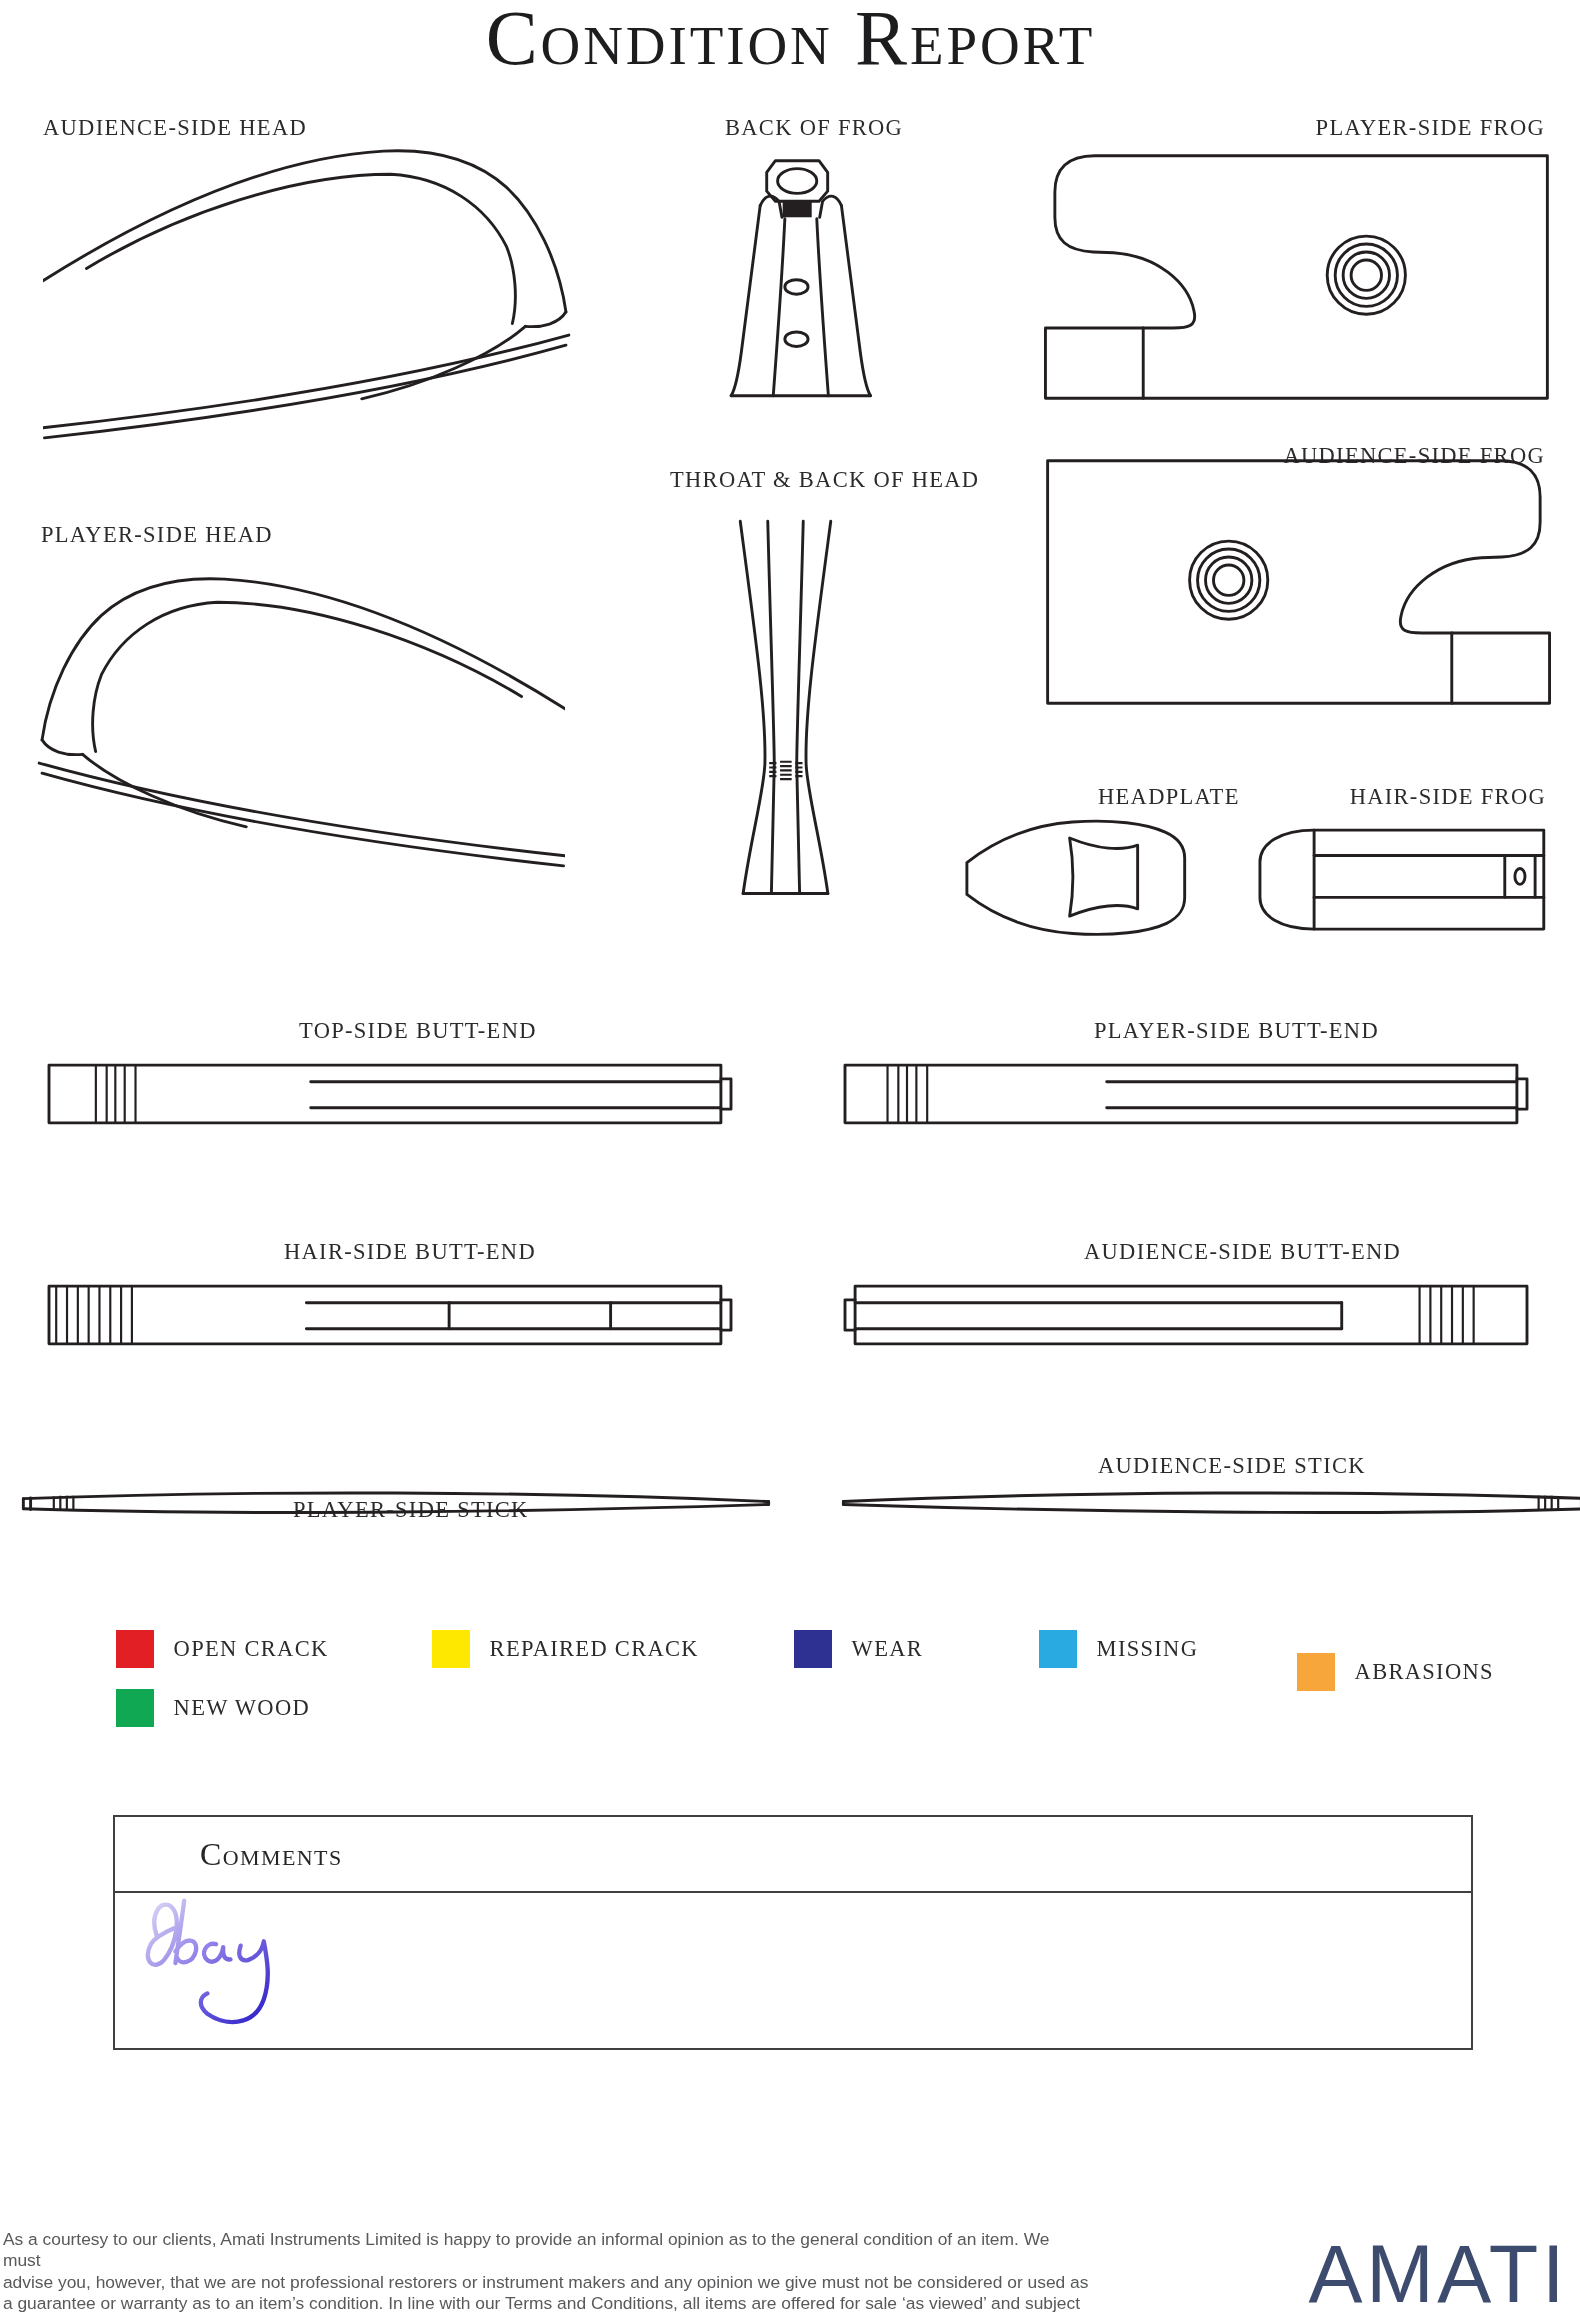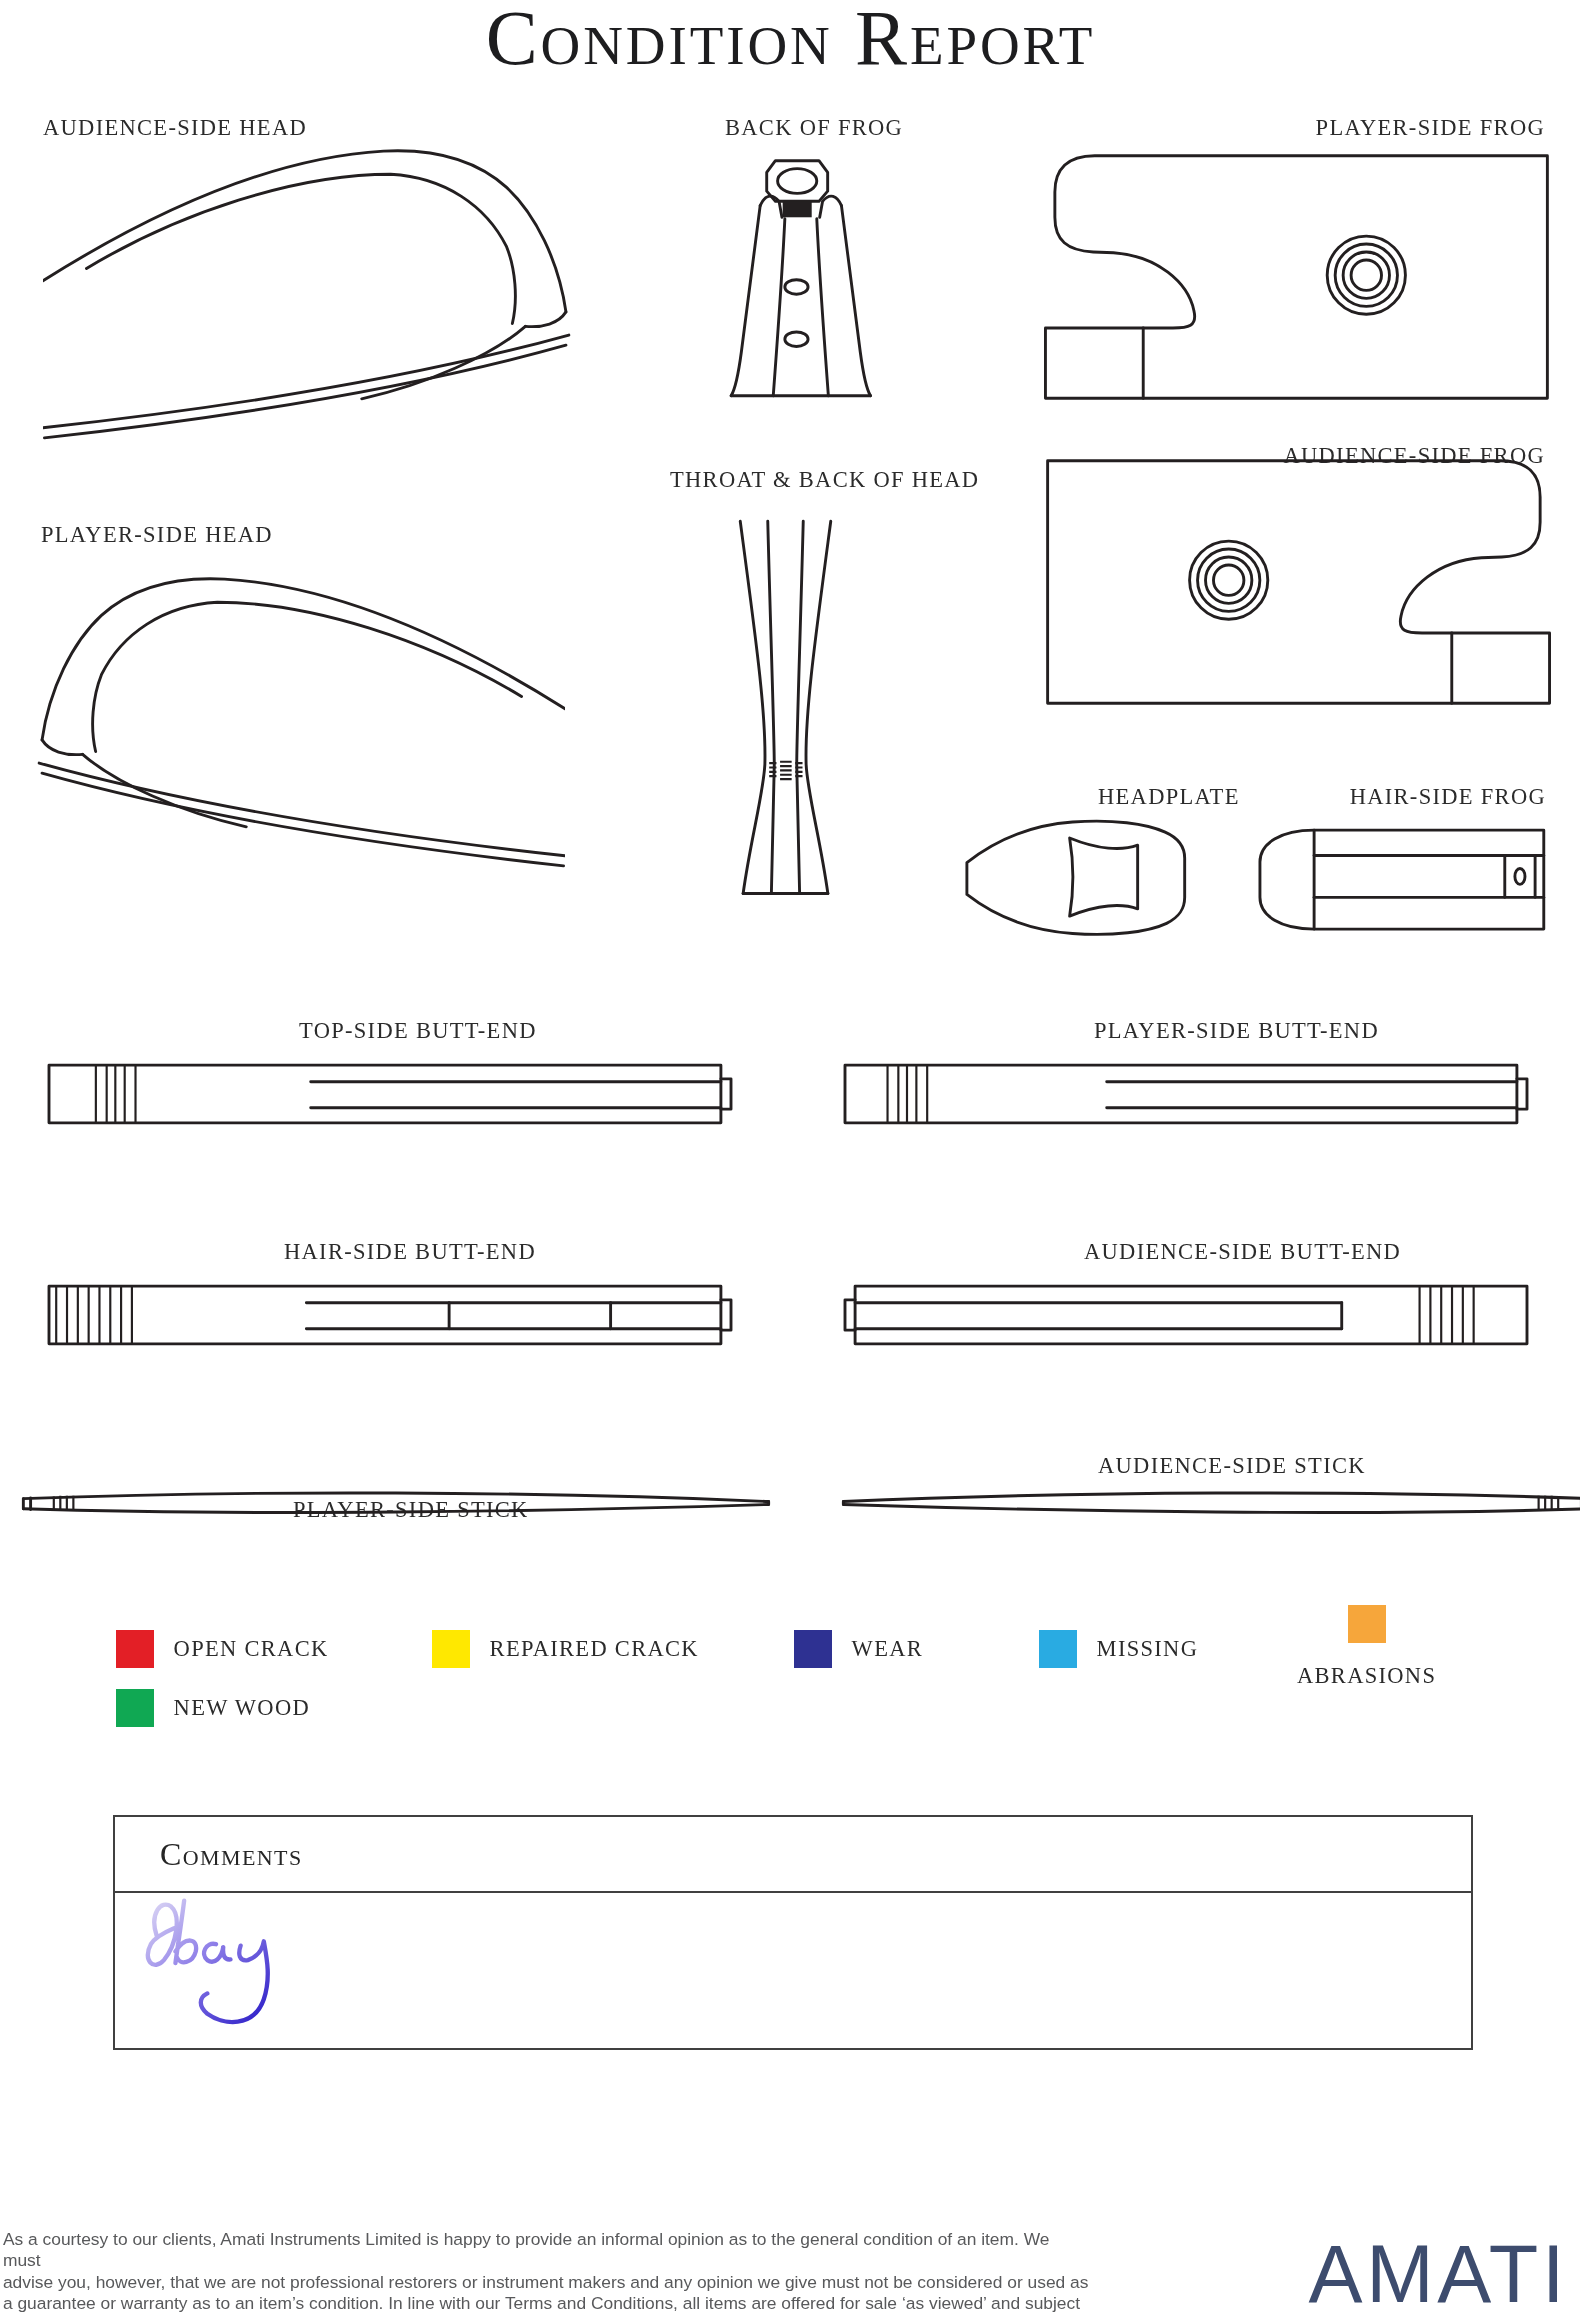--- a/index.html
+++ b/index.html
@@ -13,21 +13,21 @@
   .diagram svg{display:block;}
   .stroke{fill:none;stroke:#231f20;stroke-width:4;stroke-linecap:round;stroke-linejoin:round;}
   .stroke-thin{fill:none;stroke:#231f20;stroke-width:3;stroke-linecap:butt;}
   .legend-item{position:absolute;display:flex;align-items:center;gap:19.6px;height:39px;}
   .swatch{width:38px;height:38px;flex:0 0 auto;}
   .legend-label{font-size:22.5px;letter-spacing:1.3px;color:#2b2b2b;white-space:nowrap;}
   .comments-box{position:absolute;left:113px;top:1815px;width:1360px;height:235px;
                 border:2.2px solid #404040;box-sizing:border-box;}
   .comments-header{height:76px;border-bottom:2.2px solid #404040;display:flex;align-items:center;
                    padding-left:45px;box-sizing:border-box;}
-  .comments-title{font-variant:small-caps;font-size:32px;letter-spacing:1.4px;color:#262626;}
+  .comments-title{font-variant:small-caps;font-size:32px;letter-spacing:1.4px;color:#262626;margin-left:40px;}
   .comments-body{position:relative;height:154px;}
   .signature{position:absolute;left:17.4px;top:-4.3px;}
   .footer-text{position:absolute;left:2.9px;top:2229px;width:1087px;
                font-family:"Liberation Sans",sans-serif;font-size:17.4px;line-height:21.4px;color:#58595b;}
   .brand-logo{position:absolute;right:13px;top:2234px;font-family:"Liberation Sans",sans-serif;
               font-weight:200;font-size:81px;letter-spacing:3.6px;color:#3d4c6e;line-height:1;}
 </style>
 </head>
 <body>
 
@@ -220,21 +220,21 @@
     <span class="legend-label">REPAIRED CRACK</span>
   </div>
   <div class="legend-item" style="left:794px;top:1629px;">
     <span class="swatch" style="background-color: rgb(46, 49, 146);"></span>
     <span class="legend-label">WEAR</span>
   </div>
   <div class="legend-item" style="left:1039px;top:1629px;">
     <span class="swatch" style="background-color: rgb(41, 171, 226);"></span>
     <span class="legend-label">MISSING</span>
   </div>
-  <div class="legend-item" style="left:1297px;top:1605px;flex-direction:column;">
+  <div class="legend-item" style="left:1297px;top:1652px;">
     <span class="swatch" style="background-color: rgb(246, 166, 59);"></span>
     <span class="legend-label">ABRASIONS</span>
   </div>
   <div class="legend-item" style="left:116px;top:1688px;">
     <span class="swatch" style="background-color: rgb(16, 168, 83);"></span>
     <span class="legend-label">NEW WOOD</span>
   </div>
 
   <div class="comments-box">
     <div class="comments-header">

